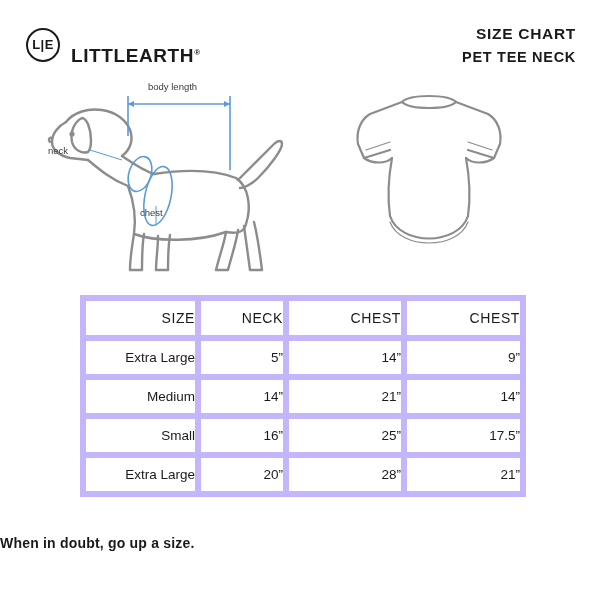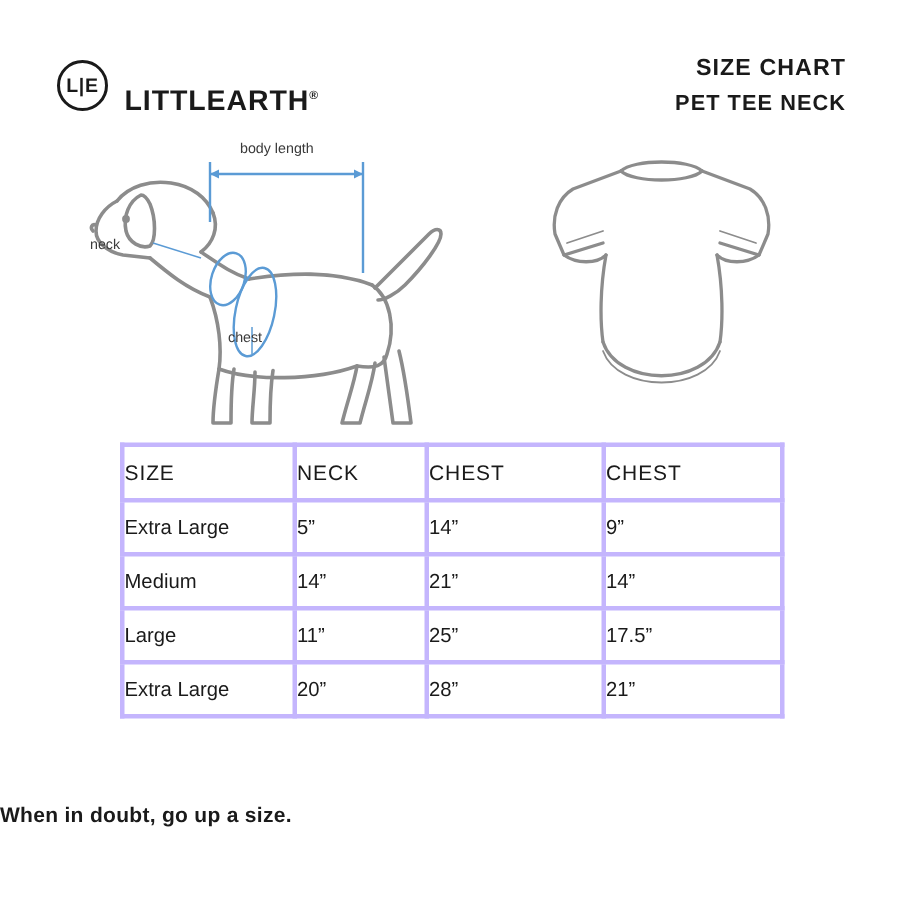--- a/index.html
+++ b/index.html
@@ -13,21 +13,21 @@
     font-family: "Liberation Sans", sans-serif;
     color: #1a1a1a;
     position: relative;
     overflow: hidden;
   }
   .page {
     width: 600px;
     height: 560px;
     position: relative;
     box-sizing: border-box;
-    padding: 12px;
+    padding: 0;
   }
 
   
   .header {
     display: flex;
     justify-content: space-between;
     align-items: flex-start;
     padding: 22px 24px 0 26px;
     box-sizing: border-box;
   }
@@ -105,22 +105,22 @@
     top: 295px;
     width: 440px;
   }
   table.size-chart {
     border-collapse: collapse;
     width: 440px;
     table-layout: fixed;
   }
   table.size-chart th,
   table.size-chart td {
-    border: 3px solid #c4b5fd;
-    text-align: left;
+    border: 6px solid #c4b5fd;
+    text-align: right;
     font-size: 13.5px;
     font-weight: normal;
     color: #1a1a1a;
     height: 33px;
     padding: 0;
     margin-left: 12px;
   }
   table.size-chart thead th {
     font-size: 14px;
     height: 34px;
@@ -262,22 +262,22 @@
           <td>14”</td>
           <td>9”</td>
         </tr>
         <tr>
           <td>Medium</td>
           <td>14”</td>
           <td>21”</td>
           <td>14”</td>
         </tr>
         <tr>
-          <td>Large</td>
-          <td>11”</td>
+          <td>Small</td>
+          <td>16”</td>
           <td>25”</td>
           <td>17.5”</td>
         </tr>
         <tr>
           <td>Extra Large</td>
           <td>20”</td>
           <td>28”</td>
           <td>21”</td>
         </tr>
       </tbody>

